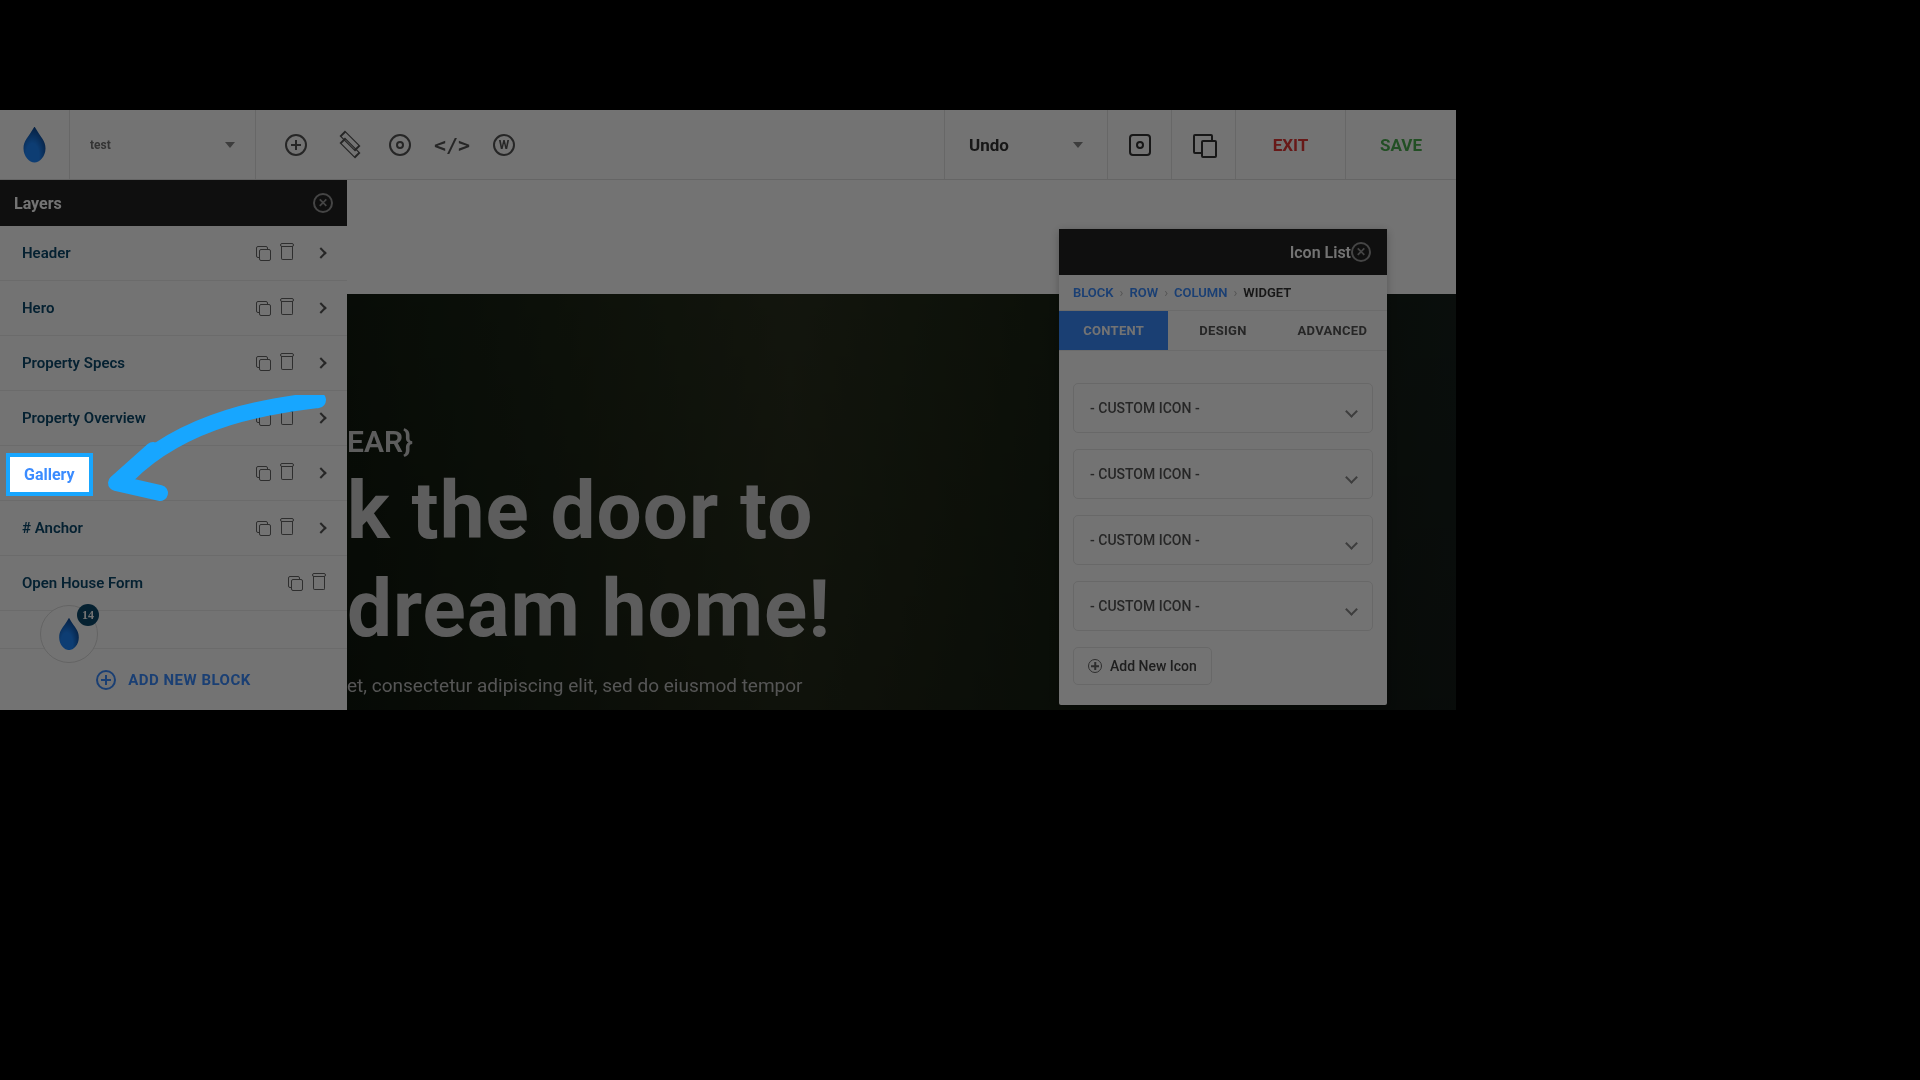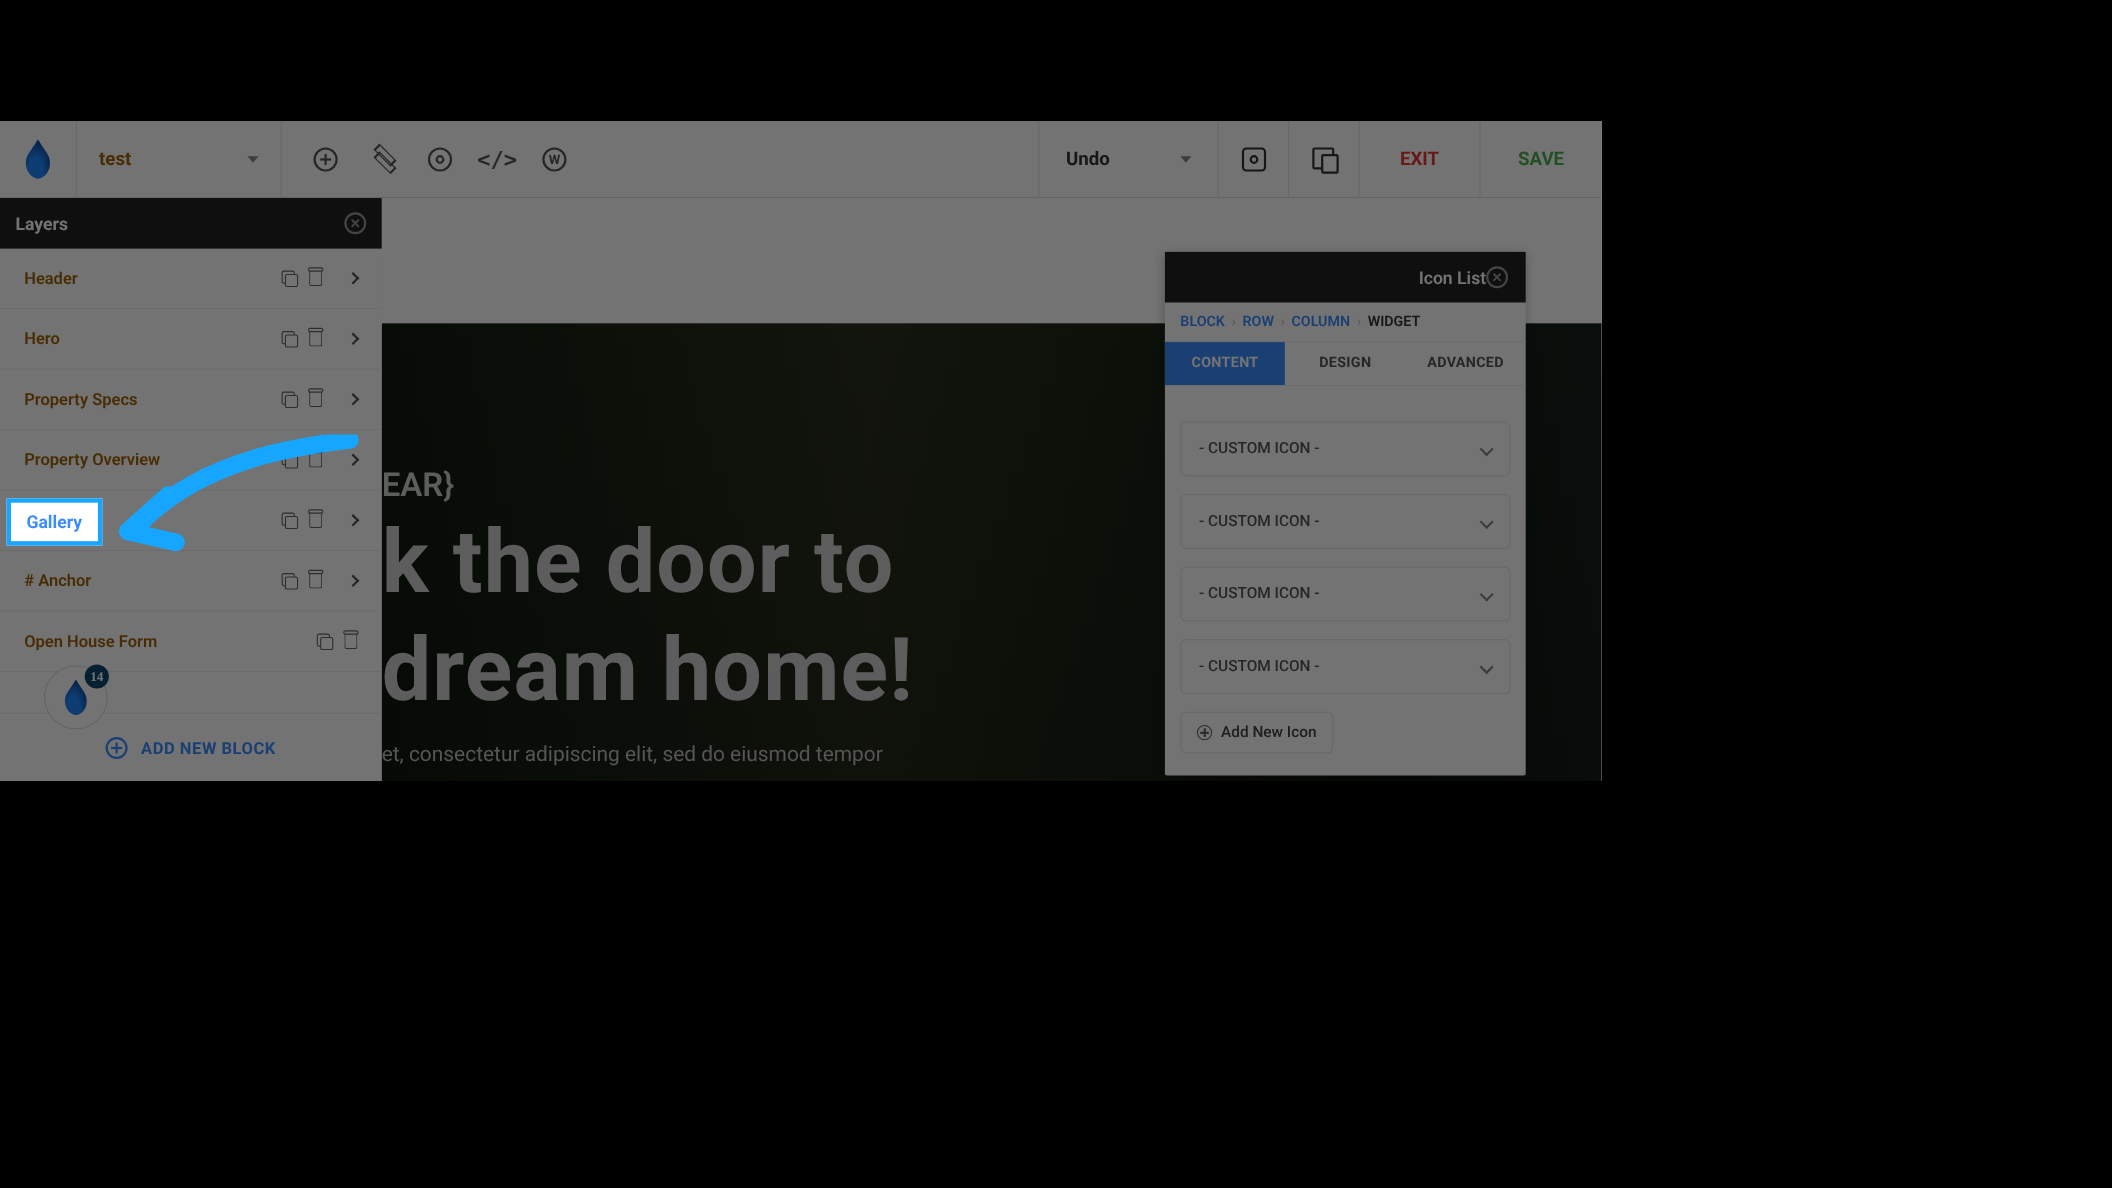--- a/index.html
+++ b/index.html
@@ -34,21 +34,21 @@
     width:70px; display:flex; align-items:center; justify-content:center;
     border-right:1px solid #e5e5e5;
   }
   .flame {
     width:26px; height:36px;
     background: radial-gradient(ellipse at 40% 80%, #1e88ff 30%, #0b3a7a 80%);
     clip-path: path("M13 0 C 6 12, 2 14, 2 22 C 2 30, 8 36, 13 36 C 18 36, 24 30, 24 22 C 24 14, 20 12, 13 0 Z");
   }
   .topbar .page-select {
     width:186px; display:flex; align-items:center; justify-content:space-between;
-    padding:0 20px; font-weight:700; font-size:17px; color:#a16207;
+    padding:0 20px; font-weight:700; font-size:12px; color:#737373;
     border-right:1px solid #e5e5e5;
   }
   .chev-down { width:0;height:0;border-left:5px solid transparent;border-right:5px solid transparent;border-top:6px solid #888; }
   .topbar .tool-icons { display:flex; align-items:center; padding:0 14px; gap:0; }
   .topbar .tool-icons .tbtn {
     width:52px; height:70px;
     display:flex;align-items:center;justify-content:center;
     color:#555; font-size:22px;
   }
   .tbtn.active { color:#3b8cff; }
@@ -95,21 +95,21 @@
   }
   .layers-head .close-x {
     width:20px;height:20px;border:2px solid #999;border-radius:50%;
     display:flex;align-items:center;justify-content:center;font-size:12px;color:#999;line-height:1;
   }
   .layers-list { flex:1; }
   .layer-row {
     height:55px; display:flex; align-items:center; justify-content:space-between;
     border-bottom:1px solid #eee; padding:0 22px;
   }
-  .layer-row .lbl { font-weight:600; font-size:15px; color:#a16207; }
+  .layer-row .lbl { font-weight:600; font-size:15px; color:#0c4a6e; }
   .layer-ops { display:flex; align-items:center; gap:10px; color:#666;}
   .ic-dup{width:15px;height:15px;position:relative;}
   .ic-dup::before,.ic-dup::after{content:"";position:absolute;border:1.5px solid #666;width:10px;height:10px;border-radius:2px;}
   .ic-dup::before{left:0;top:0;} .ic-dup::after{left:3px;top:3px;background:#fff;}
   .ic-trash{width:12px;height:14px;border:1.5px solid #666;border-top:none;border-radius:0 0 2px 2px;position:relative;}
   .ic-trash::before{content:"";position:absolute;left:-2px;right:-2px;top:-3px;height:2px;border:1.5px solid #666;border-radius:2px;}
   .ic-chev-r{width:8px;height:8px;border-top:2px solid #555;border-right:2px solid #555;transform:rotate(45deg);margin-left:14px;}
   .add-block {
     height:62px; display:flex; align-items:center; justify-content:center; gap:12px;
     color:#3b8cff; font-weight:700; letter-spacing:.5px; font-size:15px;
@@ -171,21 +171,21 @@
   .insp-crumbs{padding:10px 14px;font-size:13px;display:flex;gap:6px;align-items:center;color:#888;}
   .insp-crumbs .lk{color:#3b8cff;font-weight:600;}
   .insp-crumbs .cur{font-weight:600;color:#333;}
   .sep{color:#bbb;}
   .insp-tabs{display:flex;border-top:1px solid #eee;border-bottom:1px solid #eee;}
   .insp-tabs .itab{flex:1;text-align:center;padding:12px 16px;font-size:13px;font-weight:700;letter-spacing:.3px;color:#555;}
   .insp-tabs .itab.active{background:#3b8cff;color:#fff;}
   .insp-body{padding:32px 14px 20px;}
   .icon-item{
     border:1px solid #e6e6e6;border-radius:5px;padding:16px 16px;
-    display:flex;justify-content:space-between;align-items:center;margin-bottom:16px;
+    display:flex;justify-content:space-between;align-items:flex-end;margin-bottom:16px;
     font-size:14px;color:#555;font-weight:500;
   }
   .icon-item .cv{width:9px;height:9px;border-bottom:2px solid #888;border-right:2px solid #888;transform:rotate(45deg);}
   .add-icon-btn{
     display:inline-flex;align-items:center;gap:8px;
     border:1px solid #e6e6e6;border-radius:5px;padding:10px 14px;font-size:14px;color:#444;font-weight:500;
   }
   .add-icon-btn .pc{width:14px;height:14px;border:1.5px solid #666;border-radius:50%;position:relative;}
   .add-icon-btn .pc::before,.add-icon-btn .pc::after{content:"";position:absolute;background:#666;}
   .add-icon-btn .pc::before{left:50%;top:2px;bottom:2px;width:1.5px;transform:translateX(-50%);}

